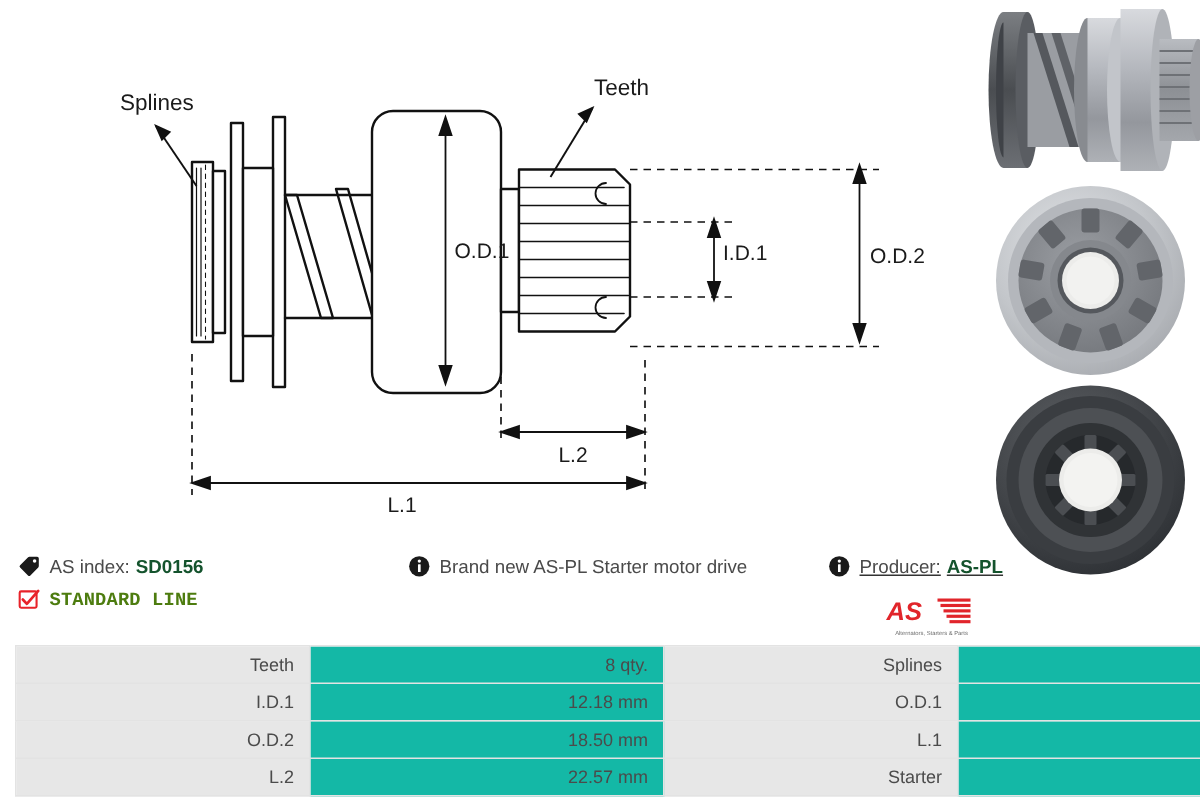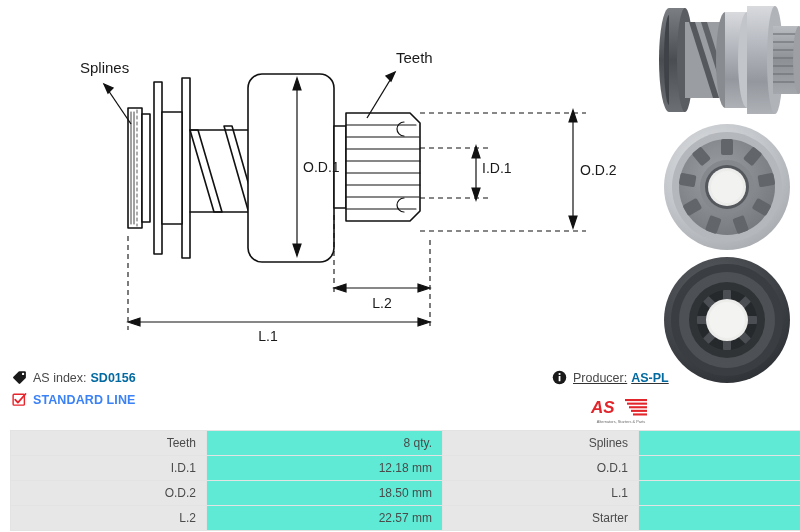--- a/index.html
+++ b/index.html
@@ -69,33 +69,34 @@
   .ic {
     display: inline-block;
     width: 15px;
     height: 15px;
     margin-right: 6px;
     flex: 0 0 auto;
     position: relative;
   }
   .ic svg { display:block; }
   .lbl { color: #4a4a4a; }
-  .val { font-weight: bold; color: #0369a1; margin-left: 4px; }
+  .val { font-weight: bold; color: #14532d; margin-left: 4px; }
 
   #line-index   { left: 12px;  top: 8px; }
   #line-std     { left: 12px;  top: 30px; }
   #line-desc    { left: 272px; top: 8px; }
   #line-ptype   { left: 272px; top: 30px; }
   #line-prod    { left: 552px; top: 8px; text-decoration: underline; }
 
   #line-std .stdtxt {
-    color: #3b82f6;
+    color: #4d7c0f;
     font-weight: bold;
     font-size: 12.5px;
     letter-spacing: 0.1px;
+    font-family: Liberation Mono, monospace;
   }
 
   
   #aspl-logo {
     position: absolute;
     left: 585px;
     top: 396px;
     width: 72px;
     height: 30px;
   }
@@ -119,21 +120,21 @@
     vertical-align: middle;
     color: #555555;
     font-size: 12px;
   }
   #spec-table td.k {
     background: #e7e7e7;
     width: 175px;
     color: #4b4b4b;
   }
   #spec-table td.v {
-    background: #5eead4;
+    background: #14b8a6;
     width: 215px;
     color: #4b4b4b;
   }
 </style>
 </head>
 <body>
 
 <div id="top-area">
 
   <div id="drawing">
@@ -390,20 +391,30 @@
   <div class="info-line" id="line-std">
     <span class="ic">
       <svg width="15" height="15" viewBox="0 0 16 16">
           <rect x="1.2" y="2.4" width="12" height="11.6" rx="1" fill="none" stroke="#e8232a" stroke-width="1.5"></rect>
           <path d="M3.4 8.2 L6.3 11.3 L14.4 2.1" fill="none" stroke="#e8232a" stroke-width="1.9" stroke-linecap="round" stroke-linejoin="round"></path>
         </svg>
     </span>
     <span class="stdtxt">STANDARD LINE</span>
   </div>
 
+  <div class="info-line" id="line-desc">
+    <span class="ic">
+      <svg width="15" height="15" viewBox="0 0 16 16">
+          <circle cx="8" cy="8" r="7.2" fill="#1a1a1a"></circle>
+          <rect x="7.1" y="6.5" width="1.9" height="5.6" rx="0.4" fill="#ffffff"></rect>
+          <circle cx="8.05" cy="4.3" r="1.15" fill="#ffffff"></circle>
+        </svg>
+    </span>
+    <span class="lbl">Brand new AS-PL Starter motor drive</span>
+  </div>
 
 
   <div class="info-line" id="line-prod">
     <span class="ic">
       <svg width="15" height="15" viewBox="0 0 16 16">
           <circle cx="8" cy="8" r="7.2" fill="#1a1a1a"></circle>
           <rect x="7.1" y="6.5" width="1.9" height="5.6" rx="0.4" fill="#ffffff"></rect>
           <circle cx="8.05" cy="4.3" r="1.15" fill="#ffffff"></circle>
         </svg>
     </span>

